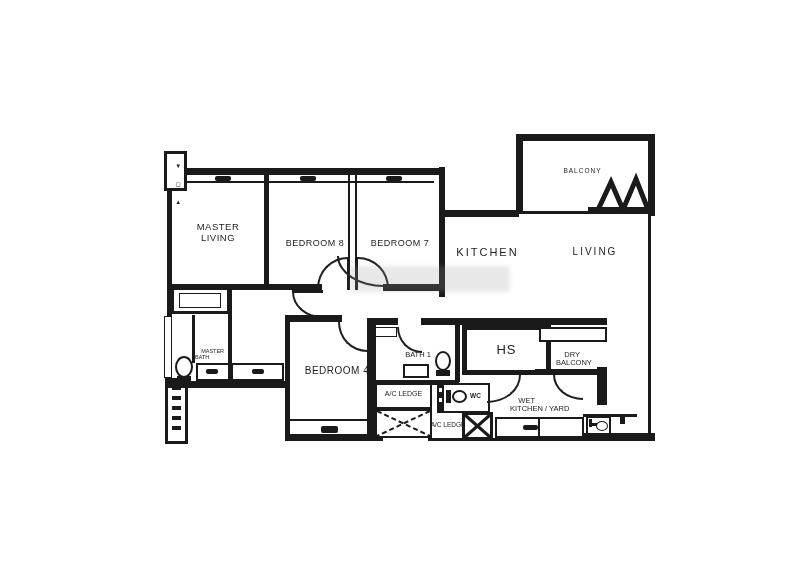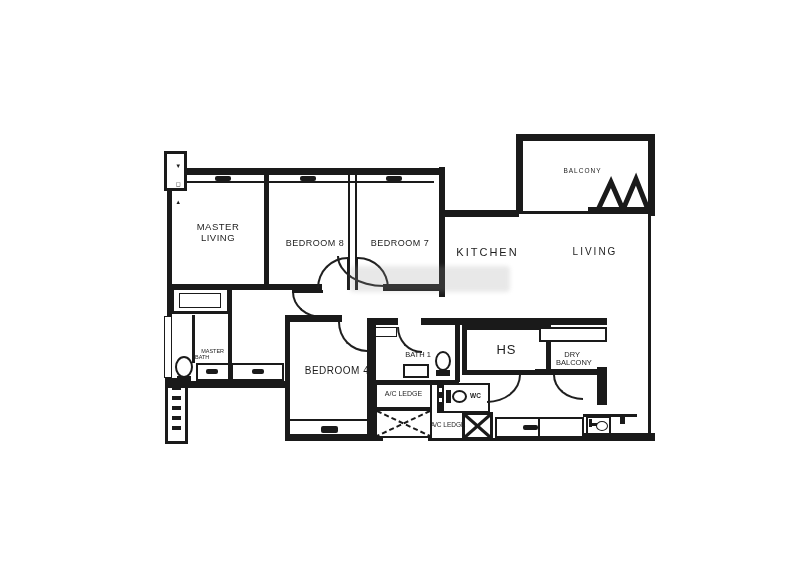--- a/index.html
+++ b/index.html
@@ -156,17 +156,20 @@
   <div class="lbl center" style="left:550px;top:244px;width:90px;height:16px;font-size:10px;letter-spacing:2px">LIVING</div>
   <div class="lbl center" style="left:545px;top:166px;width:75px;height:10px;font-size:6.5px;letter-spacing:1px">BALCONY</div>
   <div class="lbl center" style="left:294px;top:365px;width:86px;height:12px;font-size:10px;letter-spacing:.5px">BEDROOM 4</div>
   <div class="lbl center" style="left:396px;top:350px;width:44px;height:10px;font-size:7.5px">BATH 1</div>
   <div class="lbl" style="left:195px;top:341px;width:36px;font-size:5.5px;line-height:1.2">
     <span>MASTER</span><br><span>BATH</span>
   </div>
   <div class="lbl" style="left:556px;top:342px;width:52px;font-size:7.5px">
     <span>DRY</span><br><span>BALCONY</span>
   </div>
+  <div class="lbl" style="left:510px;top:388px;width:80px;font-size:7.5px">
+    <span>WET</span><br><span>KITCHEN / YARD</span>
+  </div>
   <div class="lbl center" style="left:377px;top:388px;width:53px;height:12px;font-size:7px">A/C LEDGE</div>
   <div class="lbl center" style="left:428px;top:420px;width:40px;height:10px;font-size:6.5px">A/C LEDGE</div>
   <div class="lbl" style="left:470px;top:392px;font-size:6.5px;font-weight:bold">WC</div>
 
 </div>
 
 </body></html>

